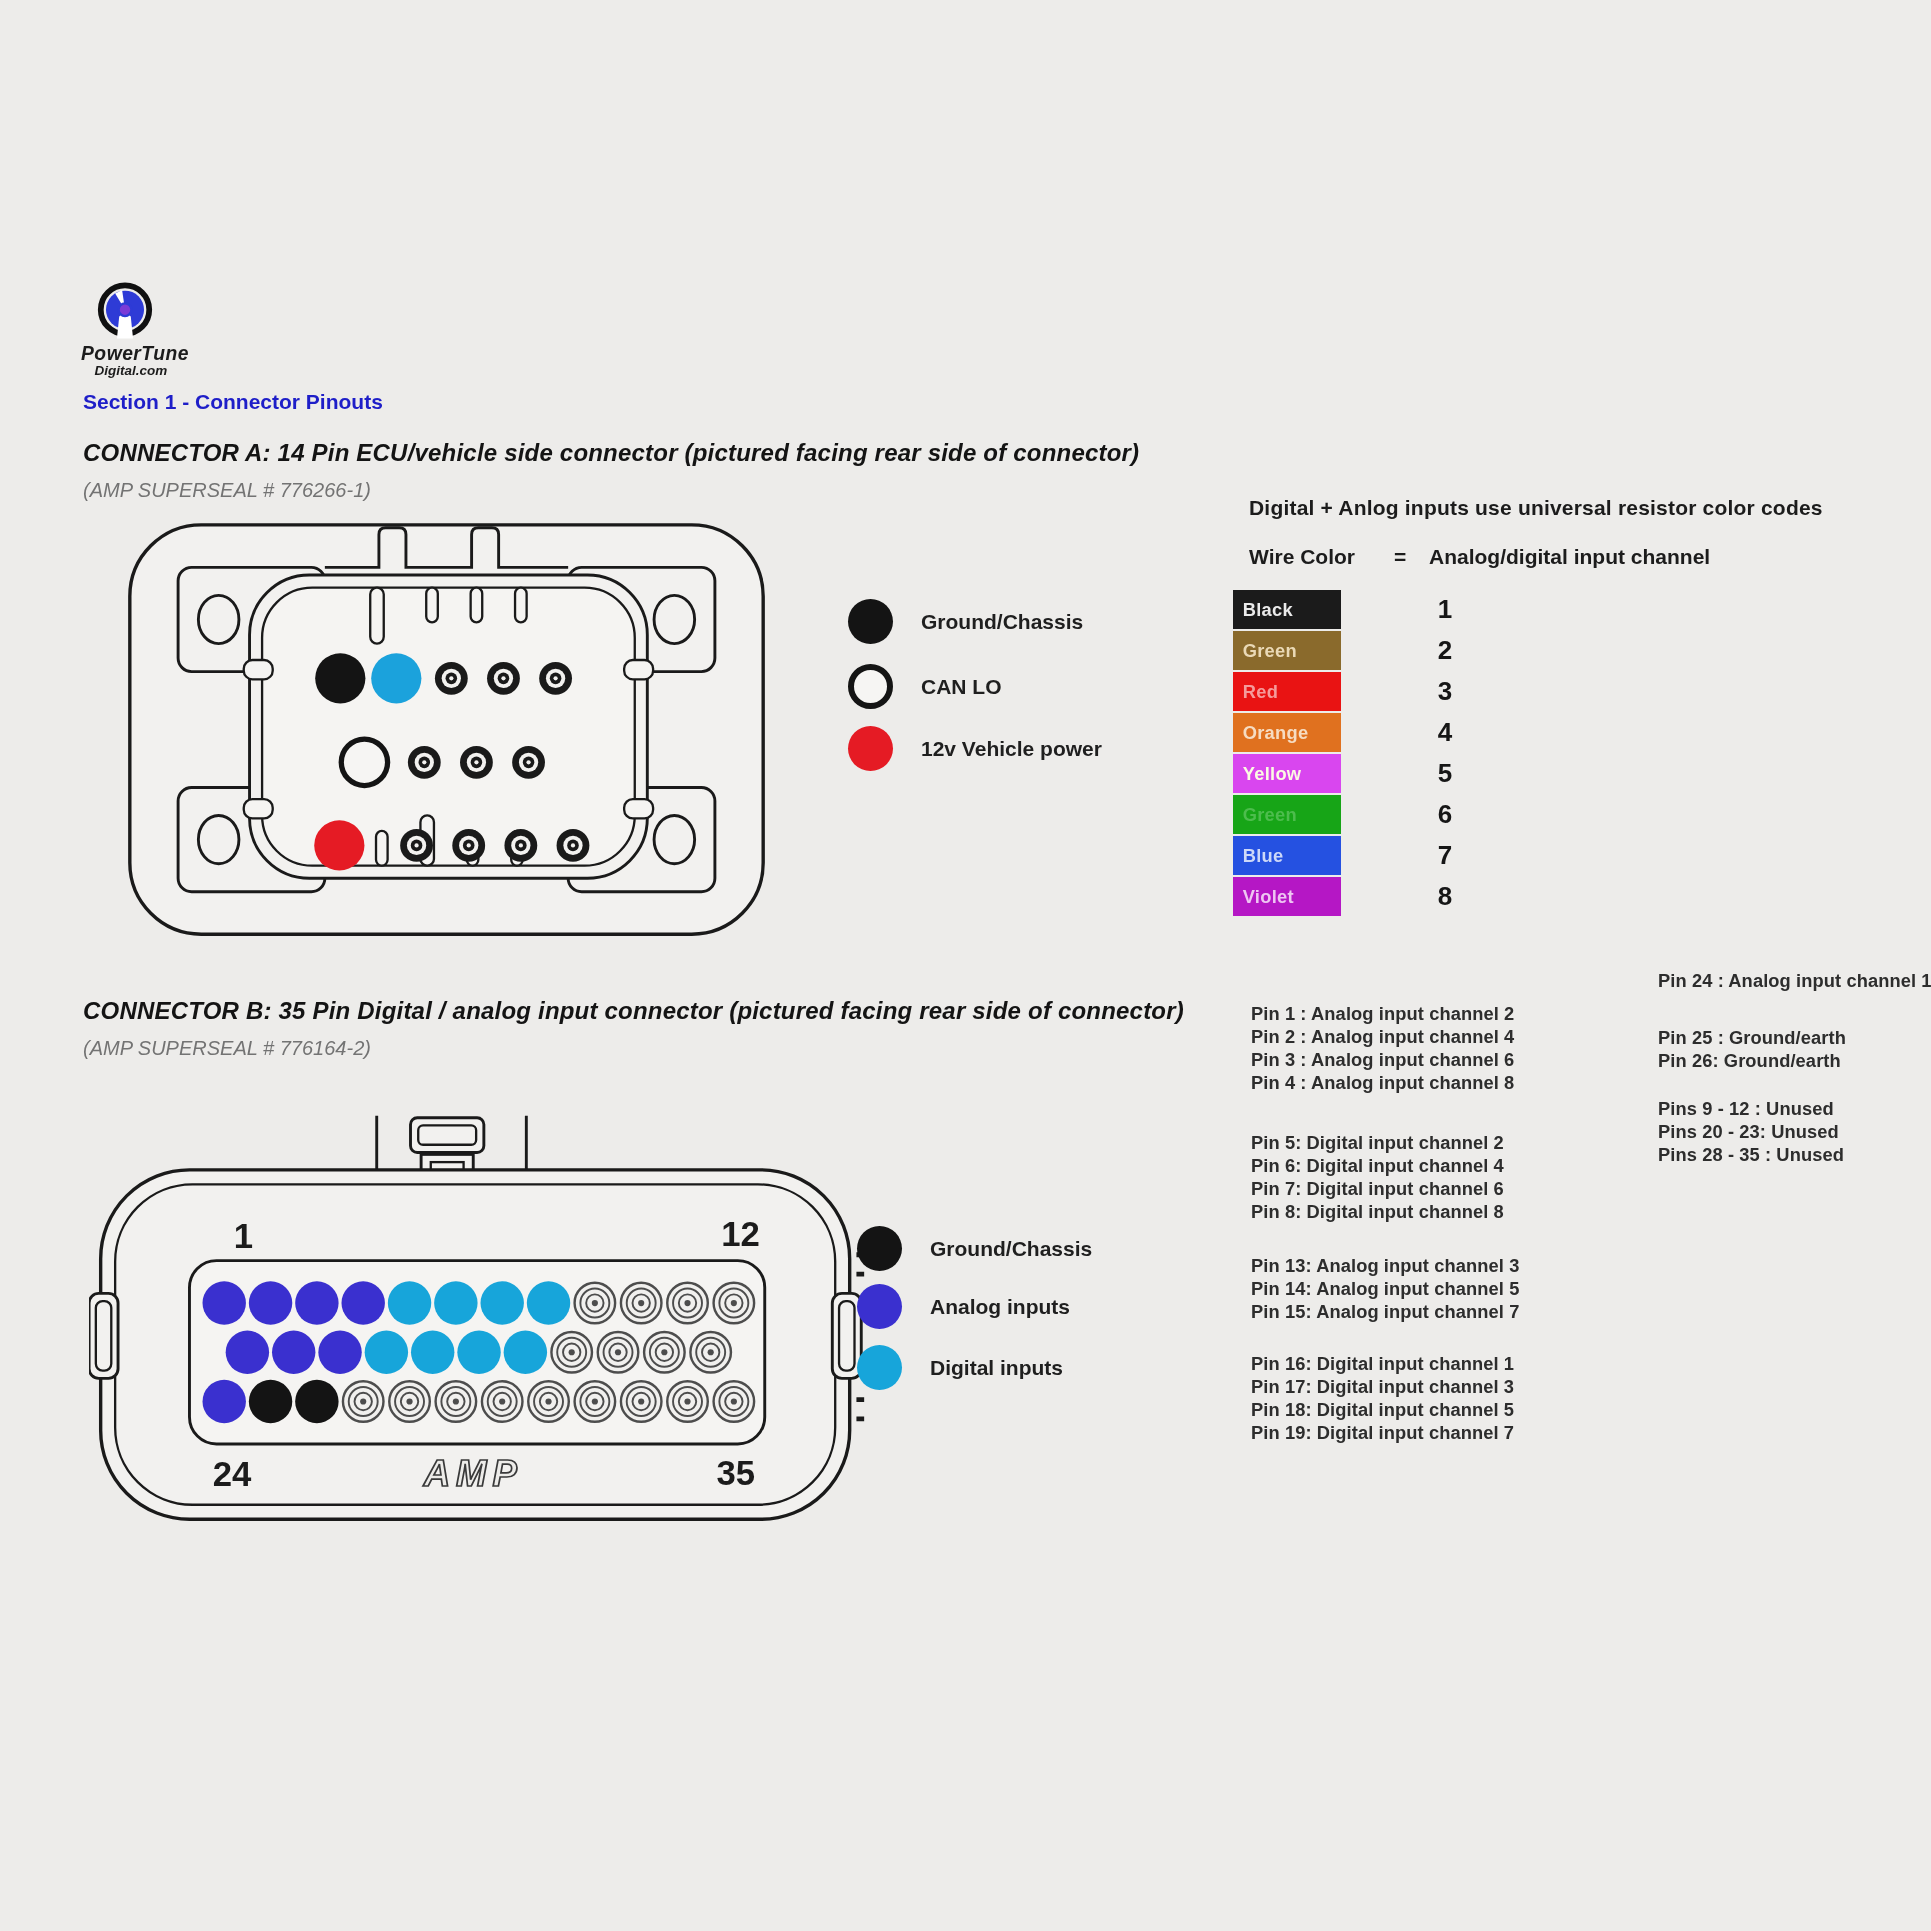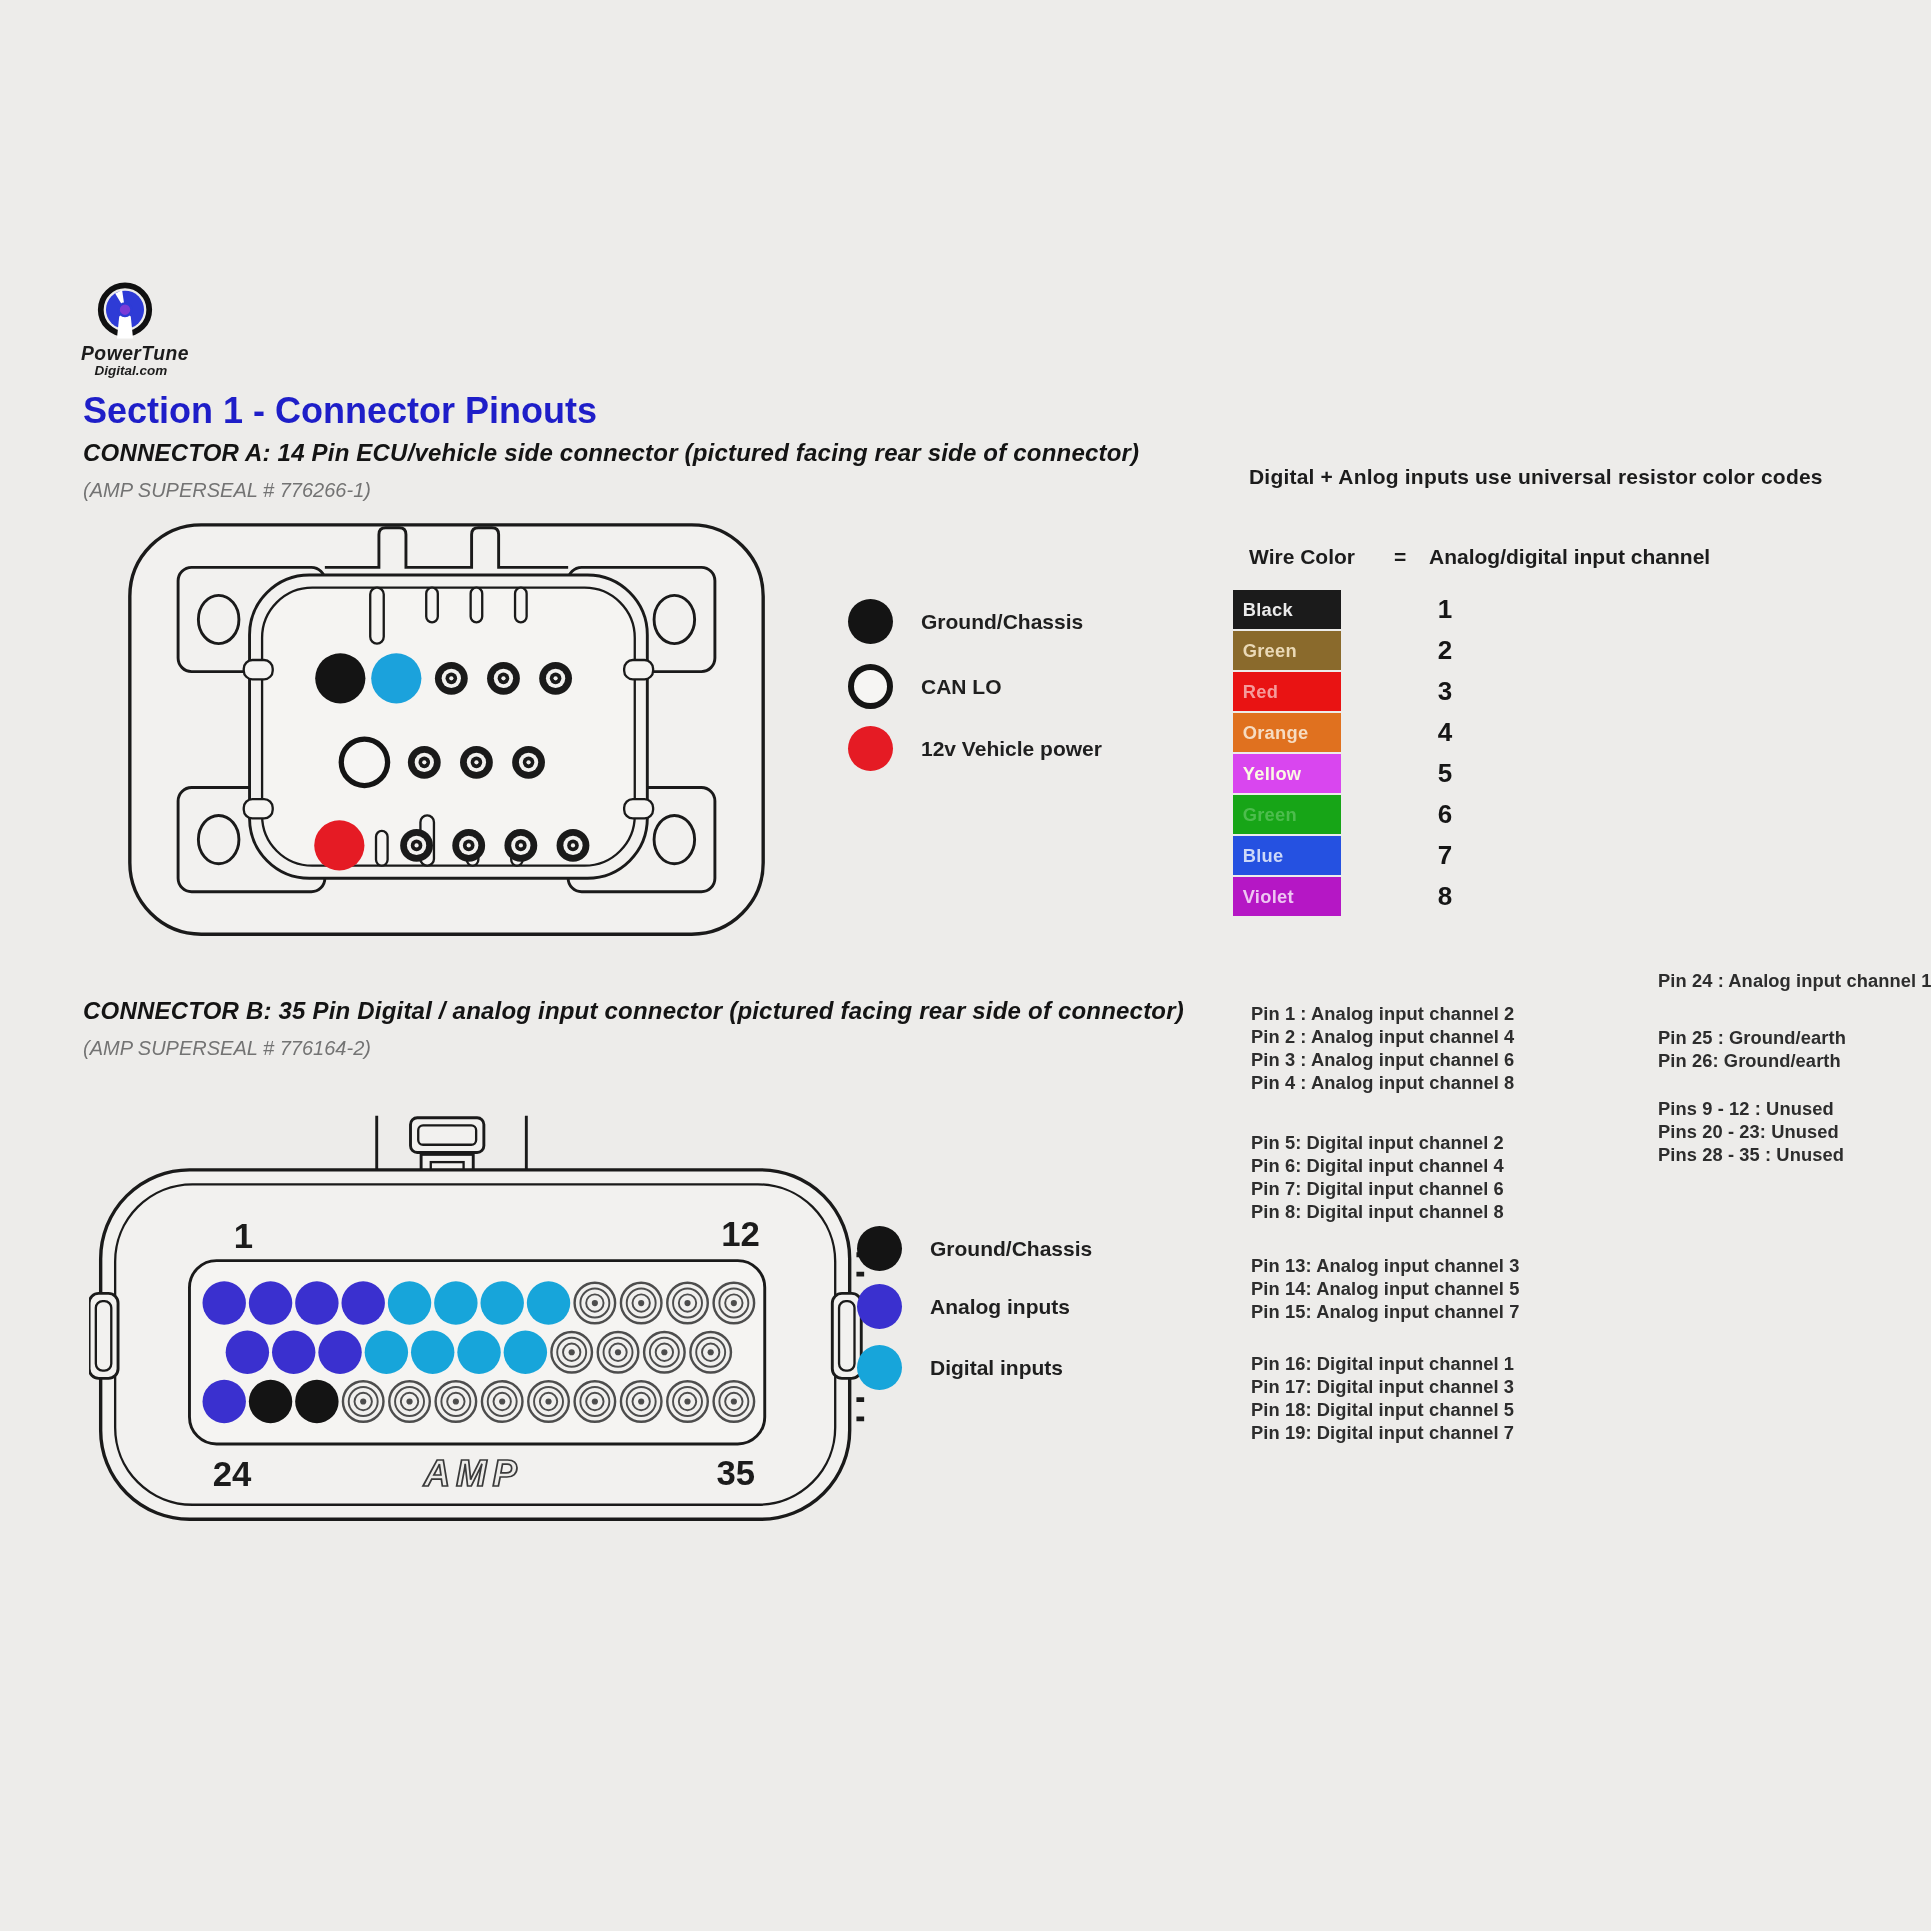--- a/index.html
+++ b/index.html
@@ -6,21 +6,21 @@
   .page{position:relative;width:1931px;height:1931px;background:#edecea;overflow:hidden;
         font-family:"Liberation Sans","DejaVu Sans",sans-serif;color:#1c1c1c;}
   .abs{position:absolute;}
 
   
   .logo{left:81px;top:282px;width:222px;}
   .logo-icon{display:block;margin-left:15.4px;width:58px;height:60px;}
   .logo-t1{font-size:19.3px;font-weight:bold;font-style:italic;letter-spacing:0.5px;line-height:19.3px;margin-top:1.9px;}
   .logo-t2{font-size:13.5px;font-weight:bold;font-style:italic;margin-left:13.5px;line-height:15.4px;}
 
-  .section-title{left:83px;top:390px;font-size:36px;font-weight:bold;}
+  .section-title{left:83px;top:390px;font-size:21px;font-weight:bold;}
 
   .conn-heading{font-size:24px;font-weight:bold;font-style:italic;color:#141414;width:1207px;letter-spacing:0.2px;}
   .conn-heading.a{left:83px;top:439px;}
   .conn-heading.b{left:83px;top:997px;}
   .conn-sub{font-size:20px;font-style:italic;color:#737373;}
   .conn-sub.a{left:83px;top:479px;}
   .conn-sub.b{left:83px;top:1037px;}
 
   svg text{font-family:"Liberation Sans","DejaVu Sans",sans-serif;}
   #svg-a{left:97px;top:519px;width:699px;height:423px;}
@@ -41,21 +41,21 @@
   .legend-a .legend-row:nth-child(3){top:135px;}
   .legend-a .legend-row:nth-child(4){top:203px;}
   .legend-b .legend-row:nth-child(1){top:0px;}
   .legend-b .legend-row:nth-child(2){top:58px;}
   .legend-b .legend-row:nth-child(3){top:119px;}
   .legend-dot{position:absolute;left:0;top:0;width:45px;height:45px;border-radius:50%;}
   .legend-dot.ring{background:#f6f5f3;border:6.8px solid #141414;box-sizing:border-box;}
   .legend-label{position:absolute;left:73px;top:0;font-size:21px;font-weight:bold;line-height:45px;color:#1f1f1f;}
 
   
-  .res-title{left:1249px;top:465px;font-size:21px;font-weight:bold;width:666px;letter-spacing:0.2px;}
+  .res-title{left:1249px;top:496px;font-size:21px;font-weight:bold;width:666px;letter-spacing:0.2px;}
   .res-header{left:1249px;top:545px;font-size:21px;font-weight:bold;}
   .res-header .h-left{display:inline-block;width:145px;}
   .res-header .h-eq{display:inline-block;width:35px;}
   #wire-rows{left:1233px;top:589px;width:406px;}
   .wire-row{position:relative;height:41px;}
   .swatch{position:absolute;left:0;top:1px;width:108px;height:39px;display:flex;align-items:center;padding-left:9.7px;box-sizing:border-box;}
   .swatch-label{font-size:18.3px;font-weight:bold;letter-spacing:0.3px;}
   .chan{position:absolute;left:191px;top:4.8px;width:42px;text-align:center;font-size:26px;font-weight:bold;color:#161616;}
 
   

